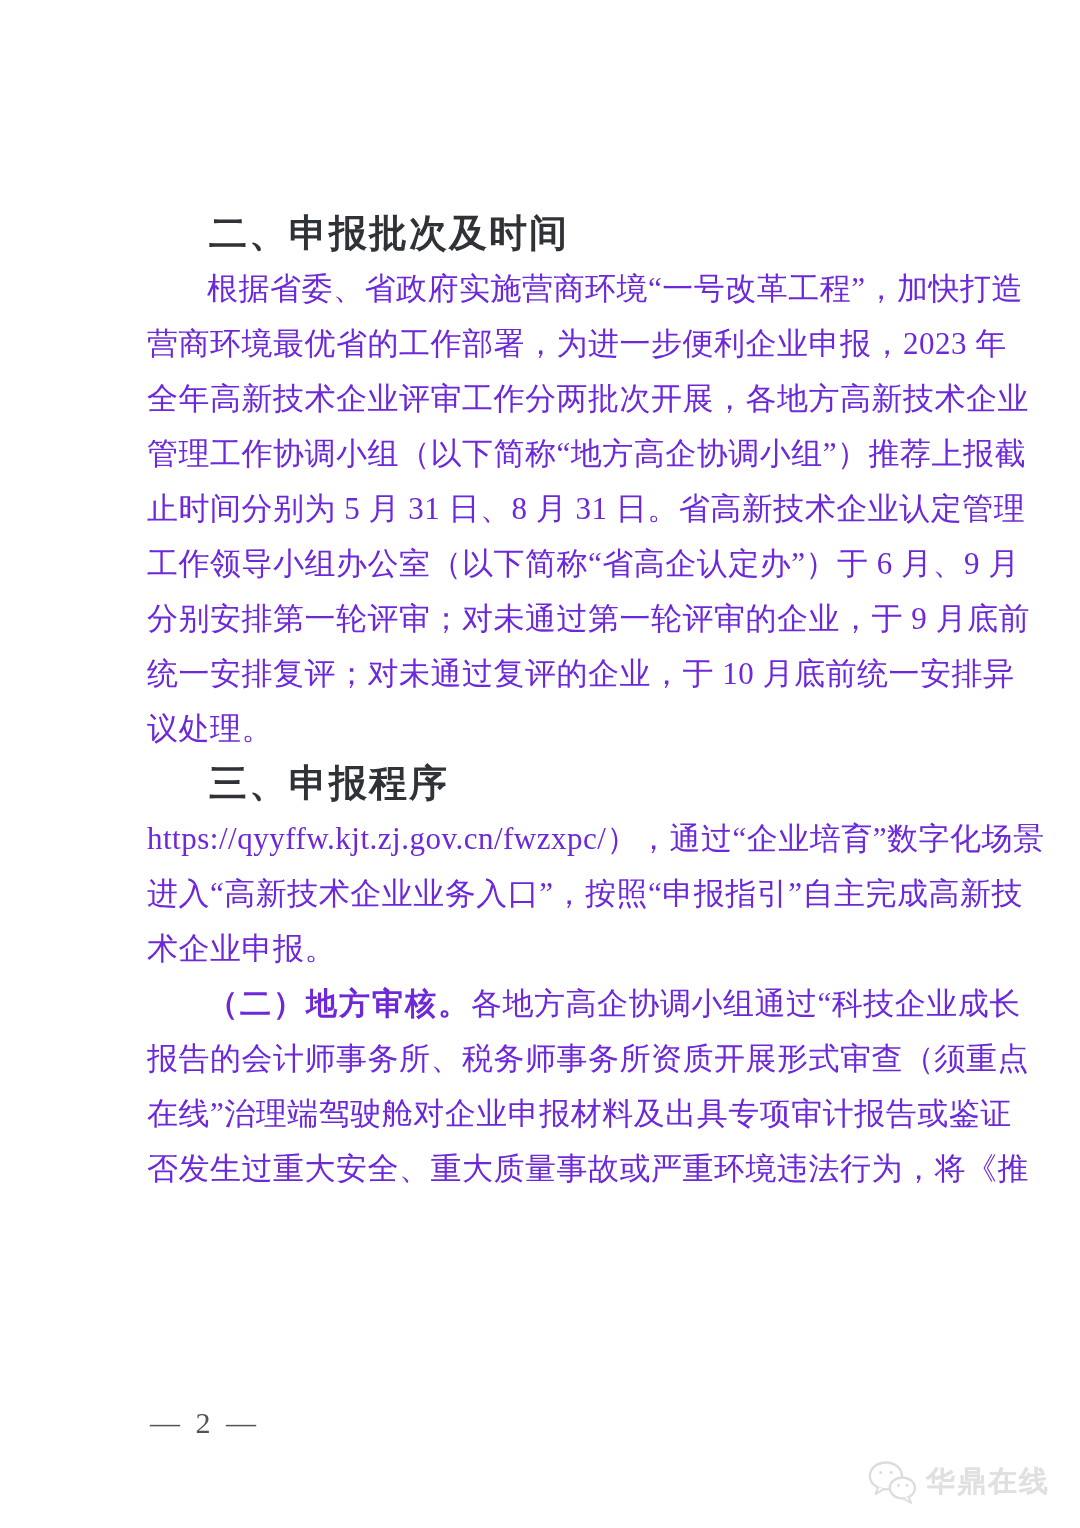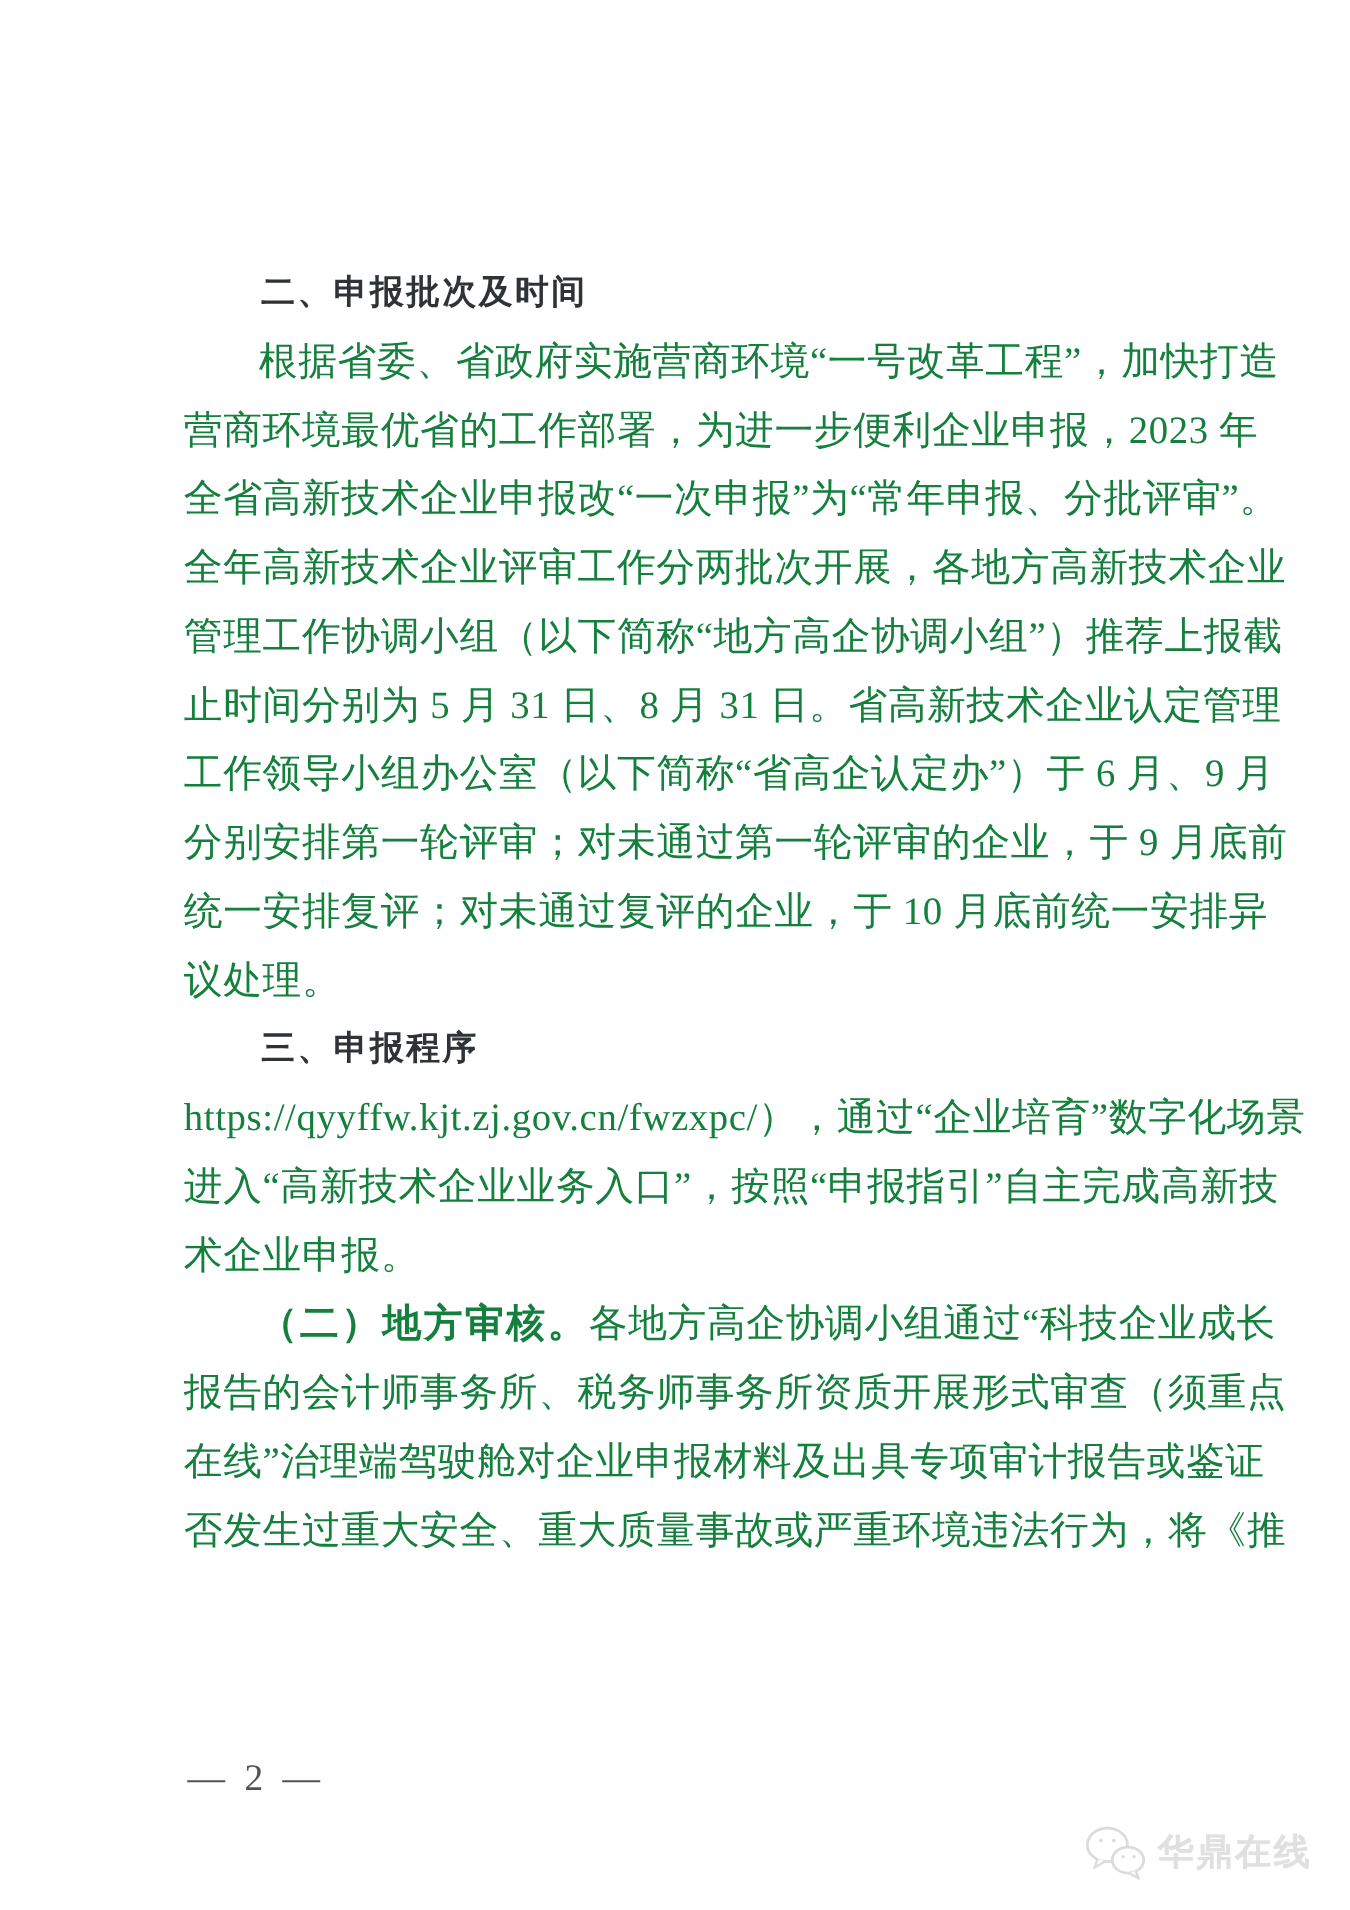--- a/index.html
+++ b/index.html
@@ -17,37 +17,37 @@
   .page {
     position: absolute;
     left: 147px;
     top: 206px;
     width: 800px;
   }
   .line {
     height: 55px;
     line-height: 55px;
     font-size: 31px;
-    color: #15803d;
+    color: #6d28d9;
     letter-spacing: 0.5px;
     text-align: justify;
     text-align-last: justify;
     text-justify: inter-character;
     white-space: nowrap;
   }
   .line.end {
     text-align-last: left;
   }
   .line.indent {
     text-indent: 60px;
   }
   .heading {
     height: 55px;
     line-height: 55px;
-    font-size: 27px;
+    font-size: 38px;
     font-weight: bold;
     color: #2f3337;
     text-indent: 62px;
     font-family: "Liberation Sans", "DejaVu Sans", sans-serif;
     letter-spacing: 2px;
     text-align: left;
     text-align-last: left;
   }
   .lead {
     font-weight: bold;
@@ -84,21 +84,20 @@
 </style>
 </head>
 <body>
 
 <div class="page">
 
   <div class="heading">二、申报批次及时间</div>
 
   <div class="line indent">根据省委、省政府实施营商环境“一号改革工程”，加快打造</div>
   <div class="line">营商环境最优省的工作部署，为进一步便利企业申报，2023 年</div>
-  <div class="line">全省高新技术企业申报改“一次申报”为“常年申报、分批评审”。</div>
   <div class="line">全年高新技术企业评审工作分两批次开展，各地方高新技术企业</div>
   <div class="line">管理工作协调小组（以下简称“地方高企协调小组”）推荐上报截</div>
   <div class="line">止时间分别为 5 月 31 日、8 月 31 日。省高新技术企业认定管理</div>
   <div class="line">工作领导小组办公室（以下简称“省高企认定办”）于 6 月、9 月</div>
   <div class="line">分别安排第一轮评审；对未通过第一轮评审的企业，于 9 月底前</div>
   <div class="line">统一安排复评；对未通过复评的企业，于 10 月底前统一安排异</div>
   <div class="line end">议处理。</div>
 
   <div class="heading">三、申报程序</div>
 

